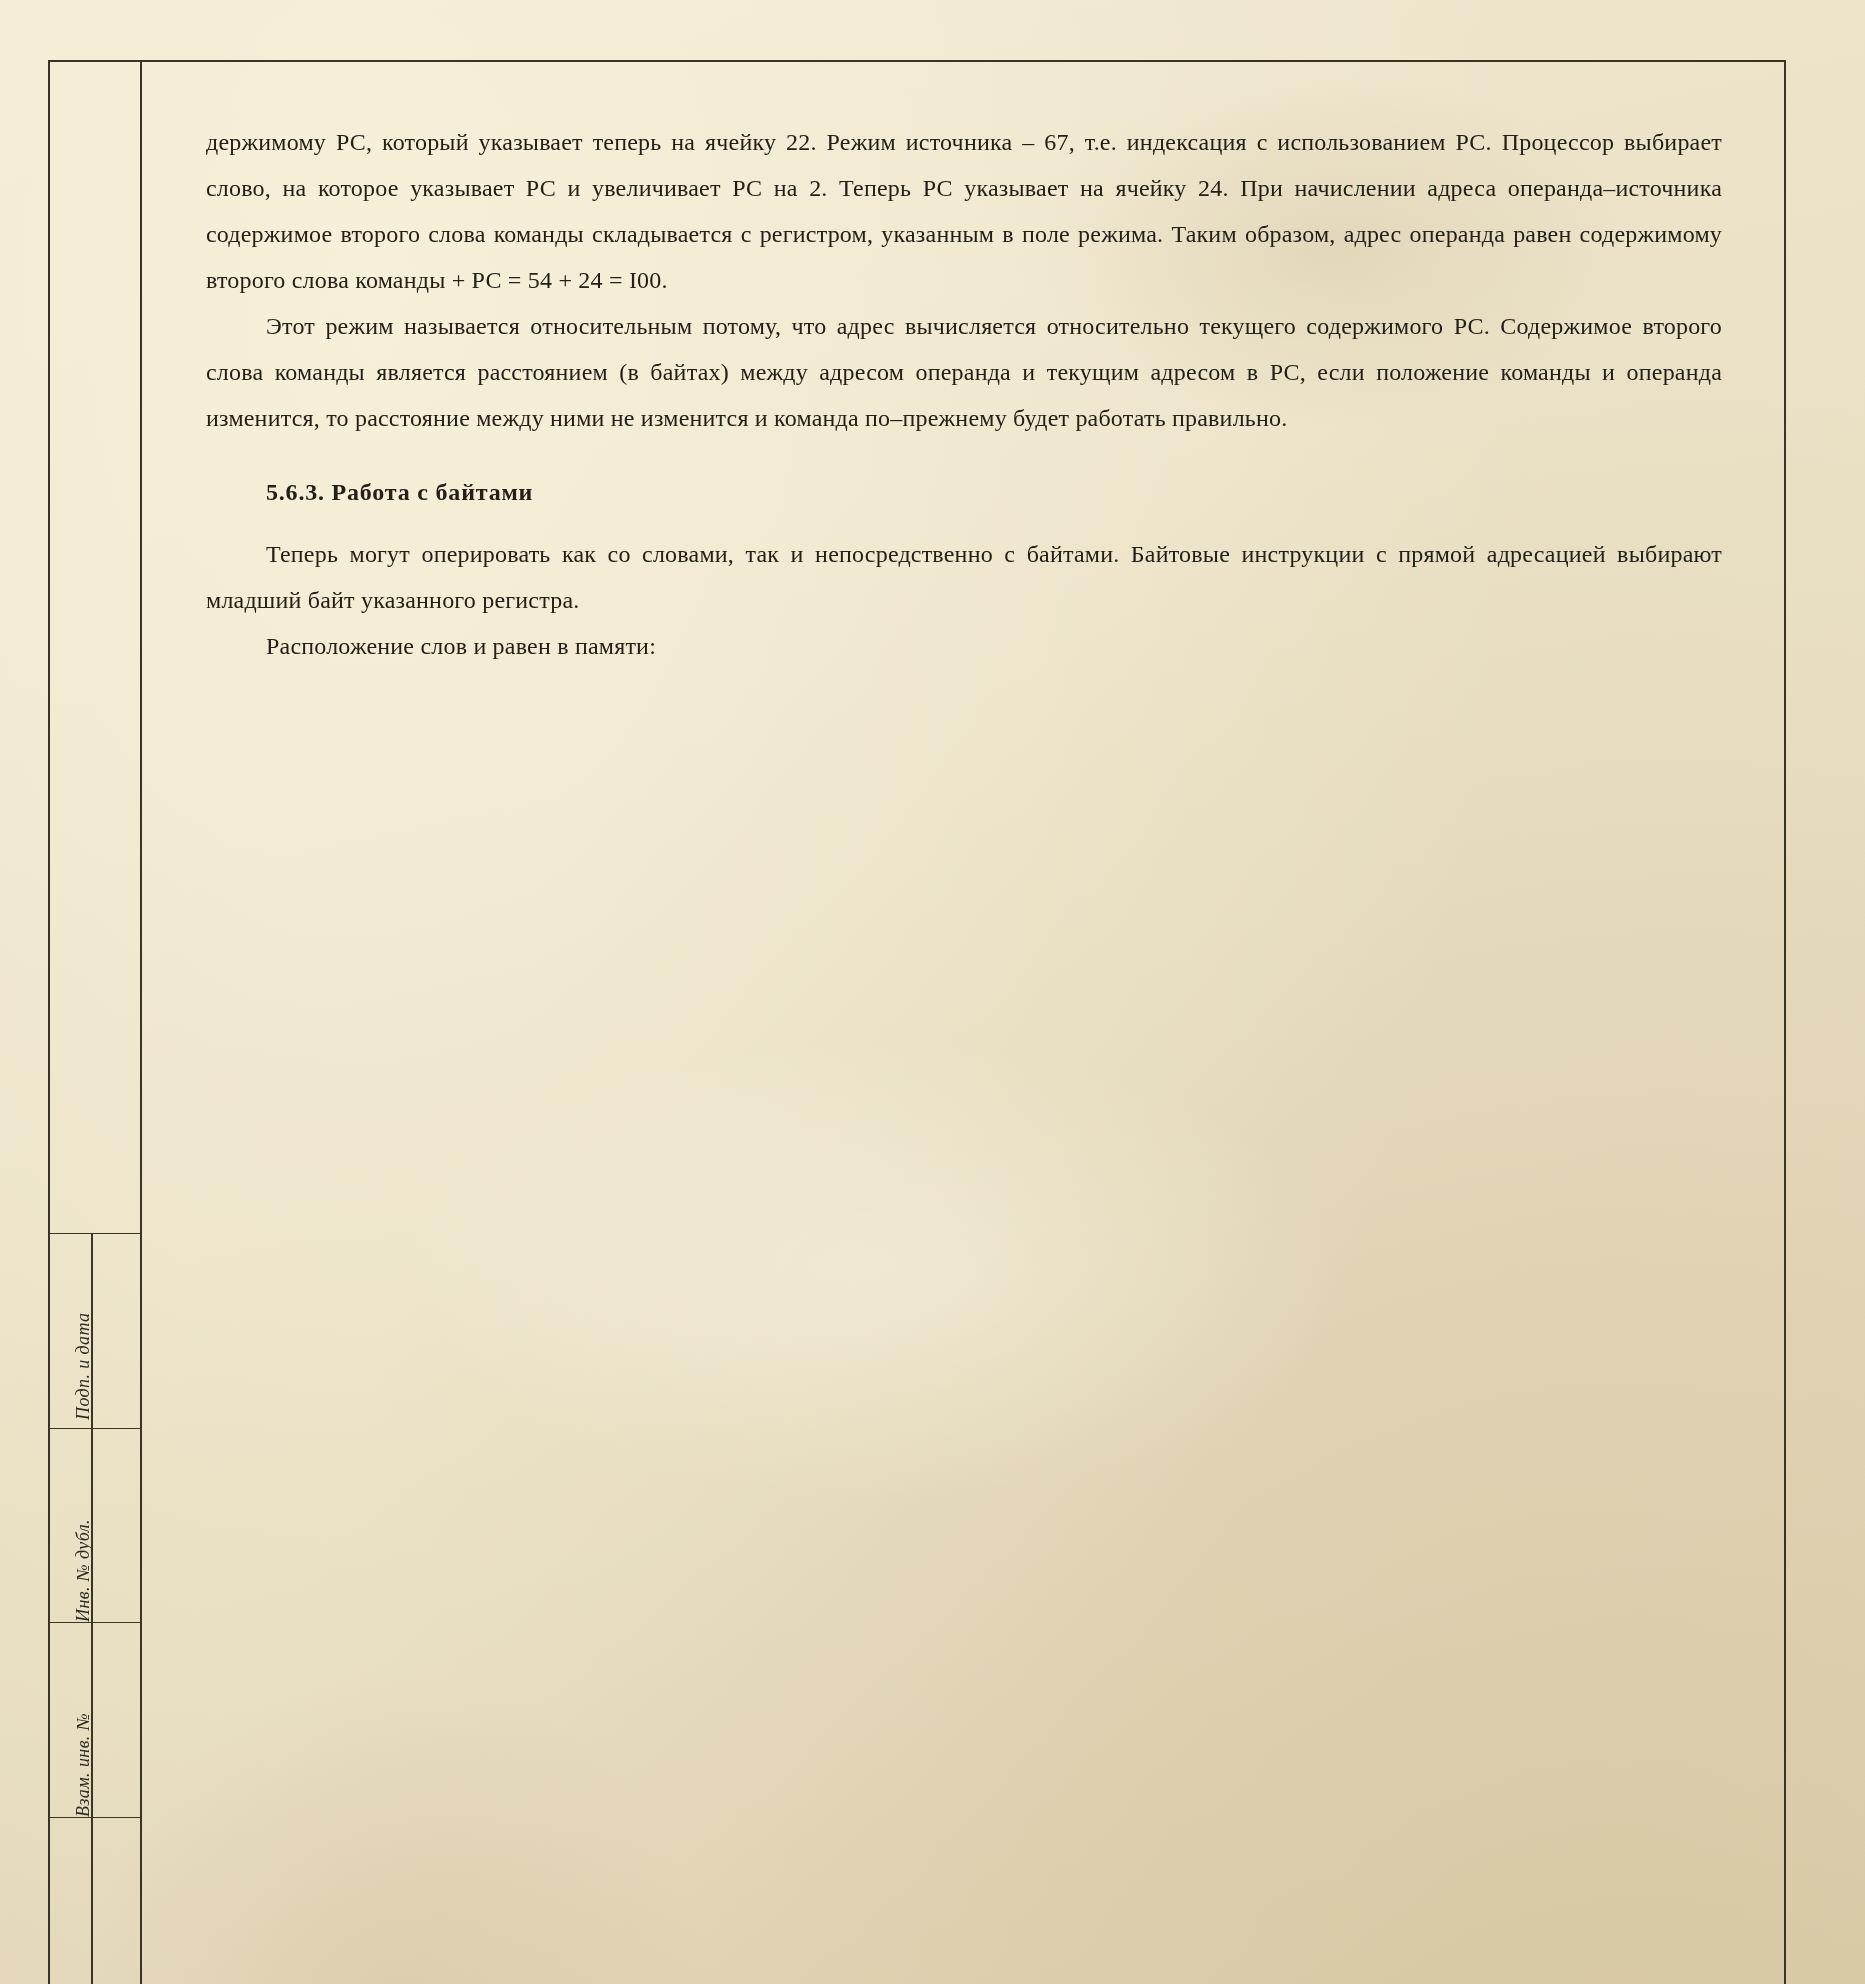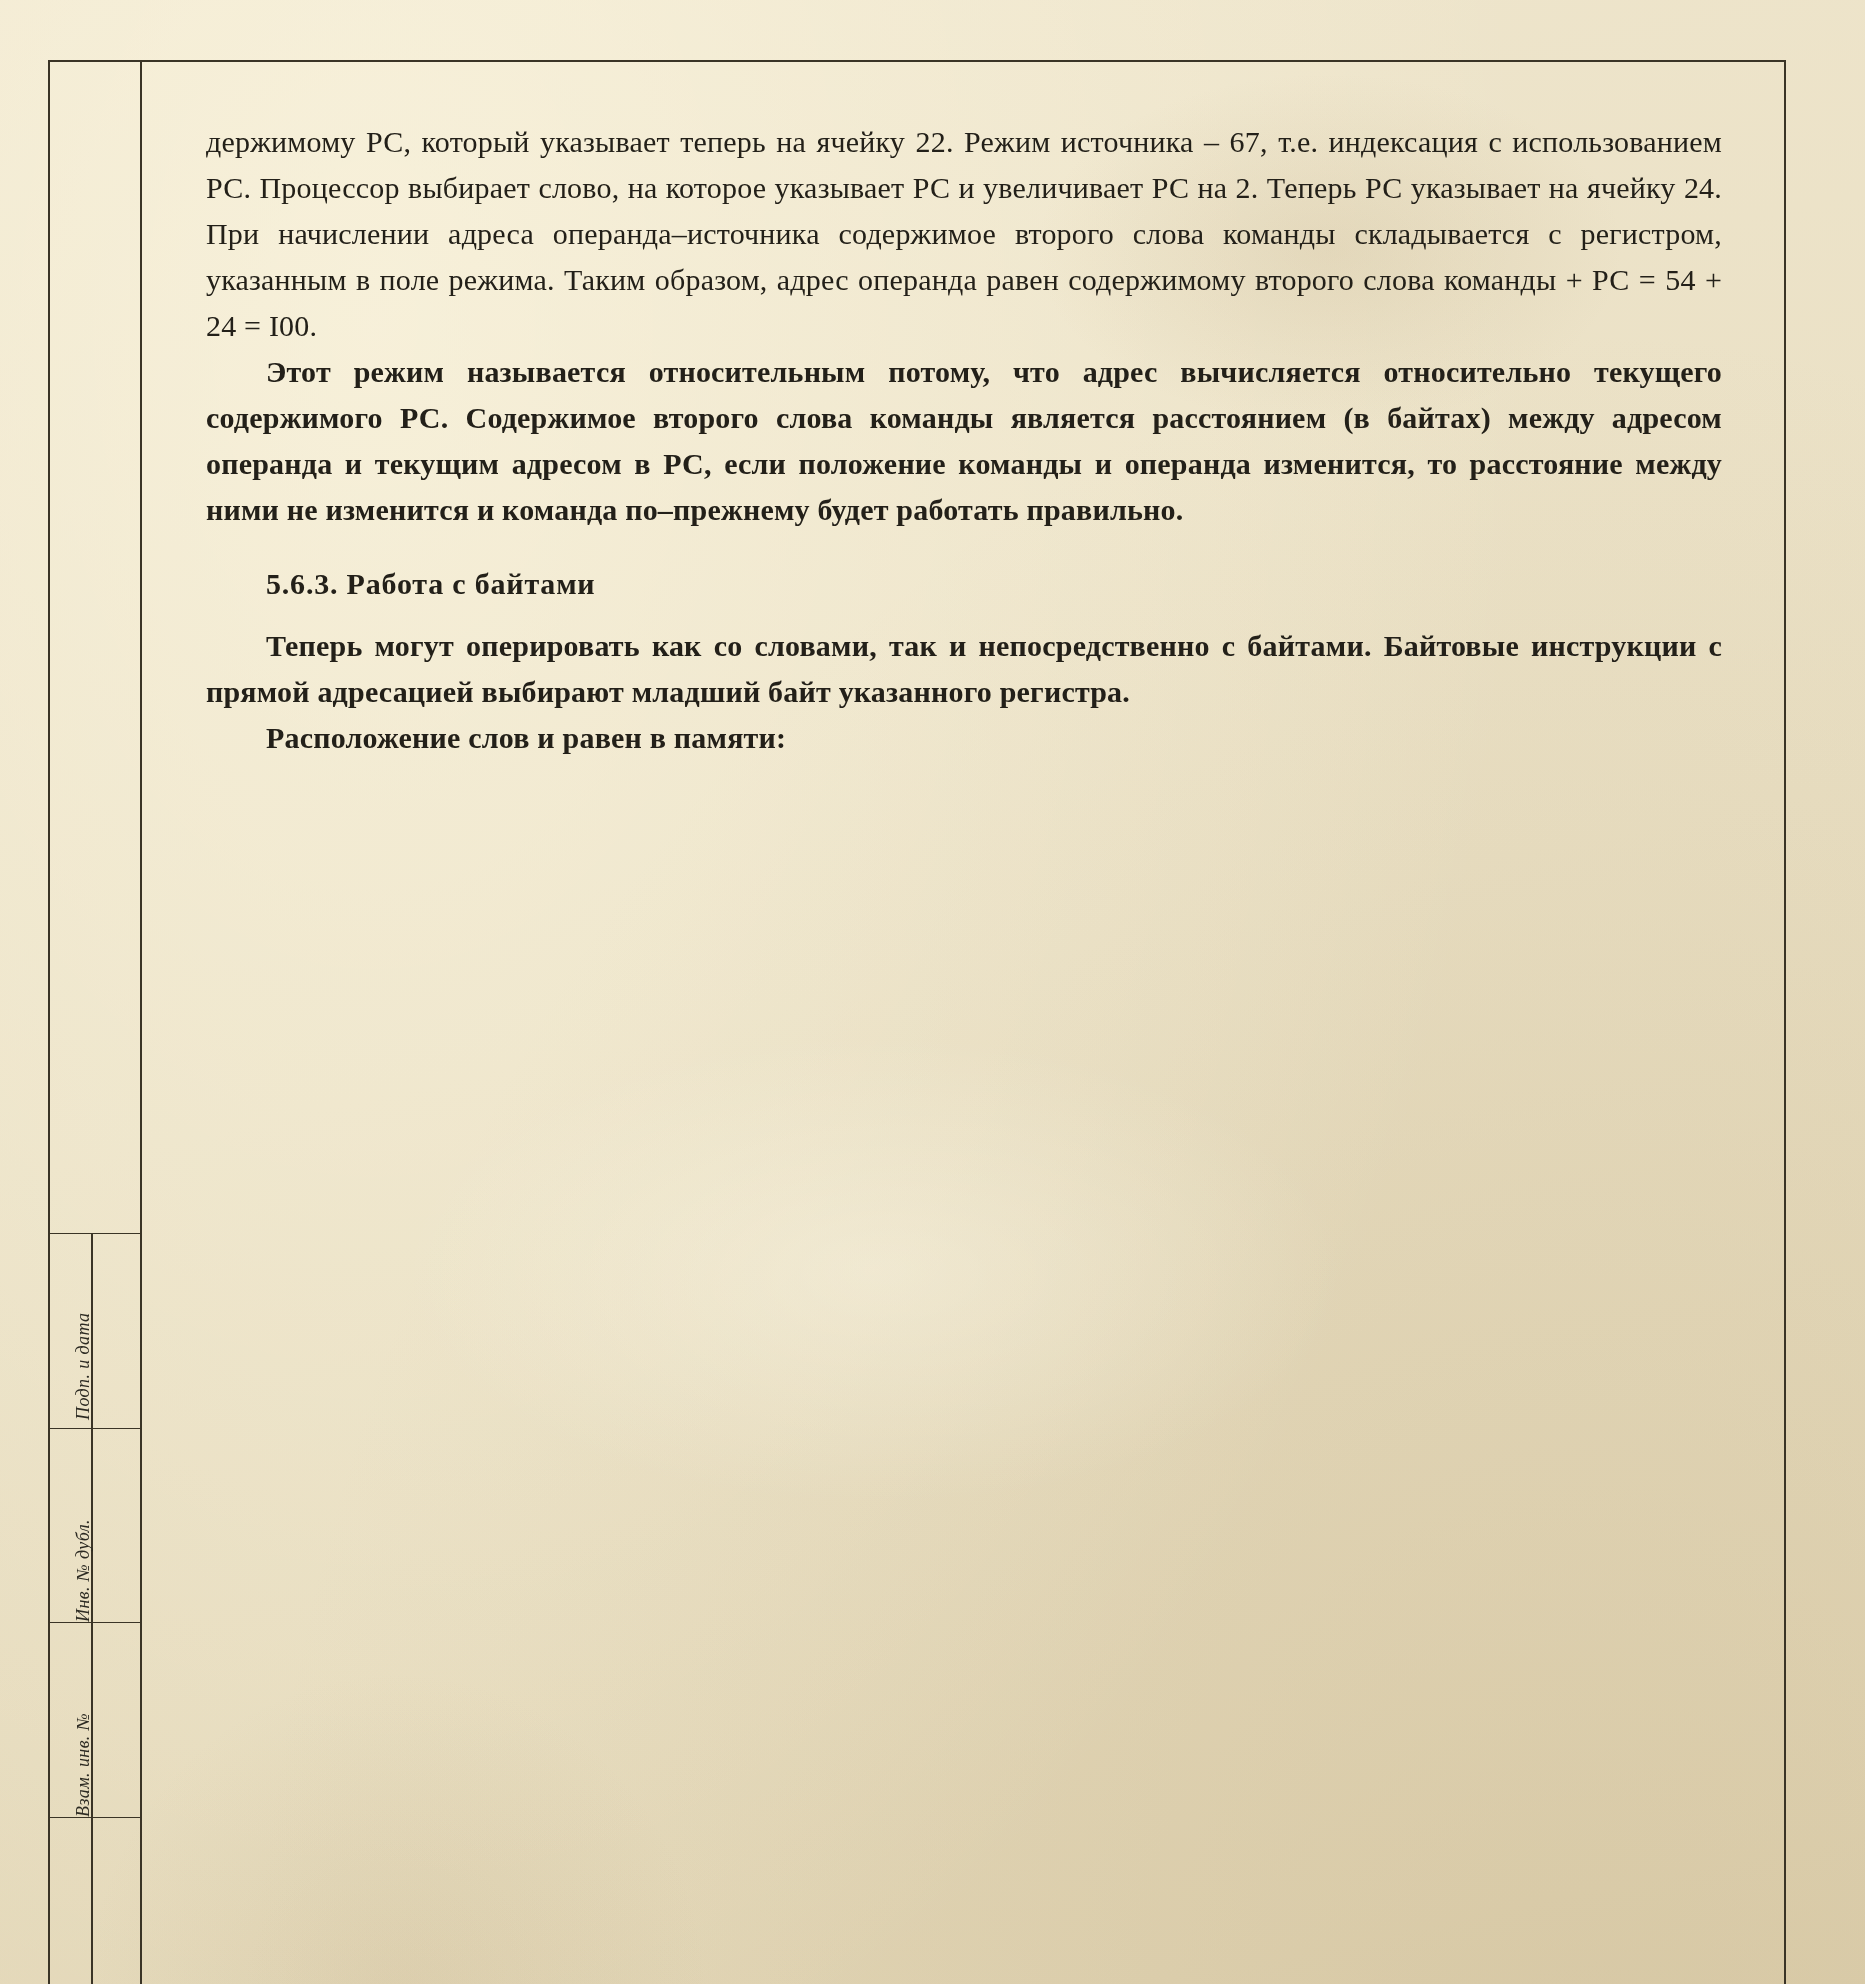--- a/index.html
+++ b/index.html
@@ -80,31 +80,31 @@
     letter-spacing: 0.4px;
   }
 
   
   .body-text {
     position: absolute;
     left: 206px;
     top: 119px;
     width: 1516px;
     font-family: "Liberation Serif", serif;
-    font-size: 30px;
+    font-size: 24px;
     line-height: 46px;
     color: #232019;
     letter-spacing: 0.2px;
   }
   .body-text p {
     margin: 0 0 0 0;
     text-align: justify;
     text-justify: inter-word;
   }
-  .body-text p.indent { text-indent: 60px; font-weight: bold; }
+  .body-text p.indent { text-indent: 60px; }
   .body-text p.noindent { text-indent: 0; }
   .spacer-sm { height: 16px; }
   .spacer-md { height: 28px; }
   .heading {
     text-indent: 60px;
     margin: 0;
     letter-spacing: 0.8px;
     font-weight: bold;
   }
 </style>

